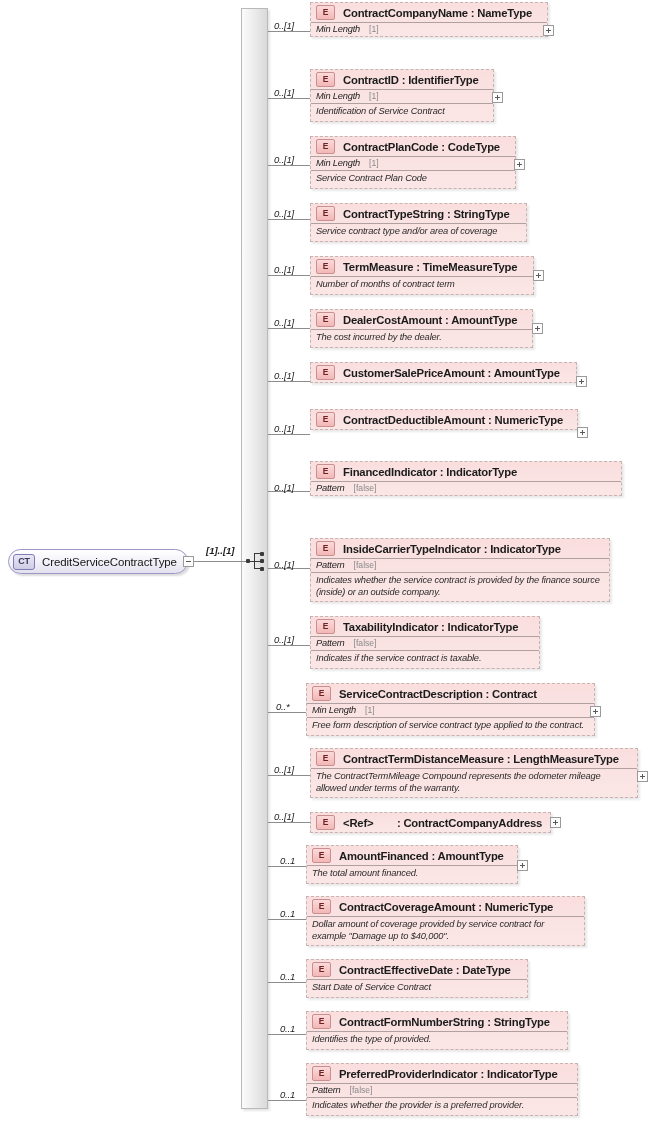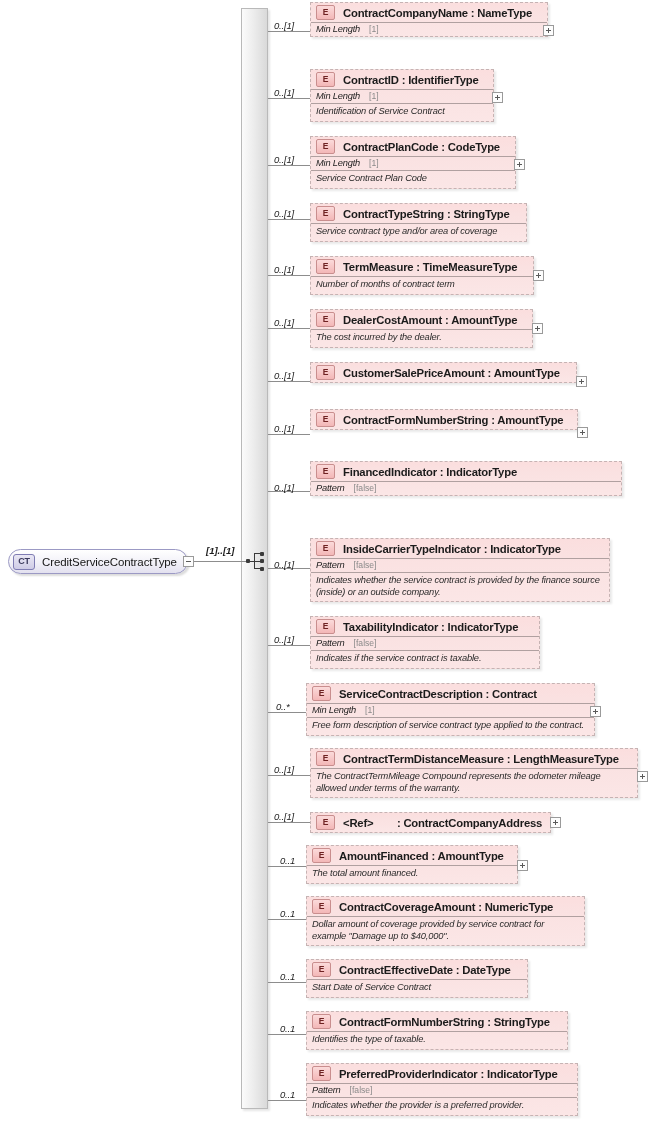--- a/index.html
+++ b/index.html
@@ -320,21 +320,21 @@
     <div class="etitle">CustomerSalePriceAmount : AmountType</div>
   </div>
 </div>
 <div class="expand" style="left:576px; top:376px;"></div>
 
 <div class="conn" style="left:268px; top:434px; width:42px;"></div>
 <div class="card" style="left:274px; top:423px;">0..[1]</div>
 <div class="ebox nofacet" style="left:310px; top:409px; width:268px;">
   <div class="hdr">
     <div class="e-badge">E</div>
-    <div class="etitle">ContractFormNumberString : AmountType</div>
+    <div class="etitle">ContractDeductibleAmount : NumericType</div>
   </div>
 </div>
 <div class="expand" style="left:577px; top:427px;"></div>
 
 <div class="conn" style="left:268px; top:491px; width:42px;"></div>
 <div class="card" style="left:274px; top:482px;">0..[1]</div>
 <div class="ebox" style="left:310px; top:461px; width:312px;">
   <div class="hdr">
     <div class="e-badge">E</div>
     <div class="etitle">FinancedIndicator : IndicatorType</div>
@@ -440,21 +440,21 @@
   <div class="doc">Start Date of Service Contract</div>
 </div>
 
 <div class="conn" style="left:268px; top:1034px; width:38px;"></div>
 <div class="card" style="left:280px; top:1023px;">0..1</div>
 <div class="ebox nofacet" style="left:306px; top:1011px; width:262px;">
   <div class="hdr">
     <div class="e-badge">E</div>
     <div class="etitle">ContractFormNumberString : StringType</div>
   </div>
-  <div class="doc">Identifies the type of taxable.</div>
+  <div class="doc">Identifies the type of provided.</div>
 </div>
 
 <div class="conn" style="left:268px; top:1100px; width:38px;"></div>
 <div class="card" style="left:280px; top:1089px;">0..1</div>
 <div class="ebox" style="left:306px; top:1063px; width:272px;">
   <div class="hdr">
     <div class="e-badge">E</div>
     <div class="etitle">PreferredProviderIndicator : IndicatorType</div>
   </div>
   <div class="facet">

